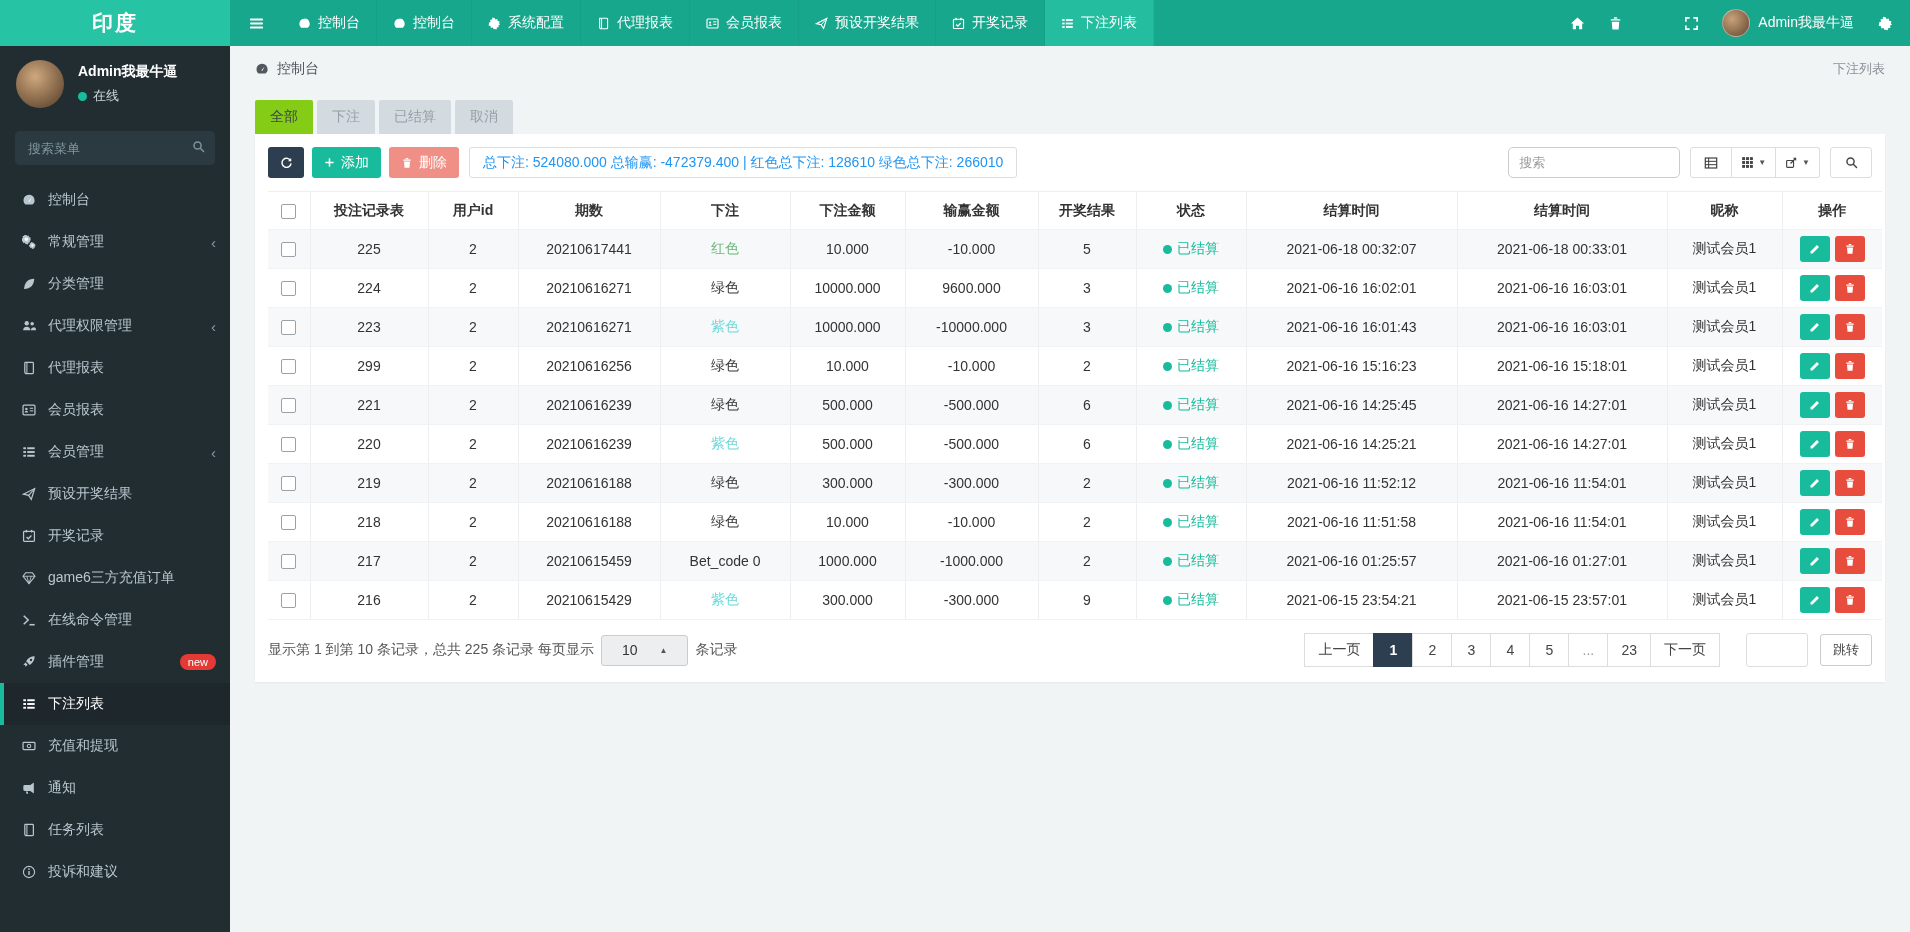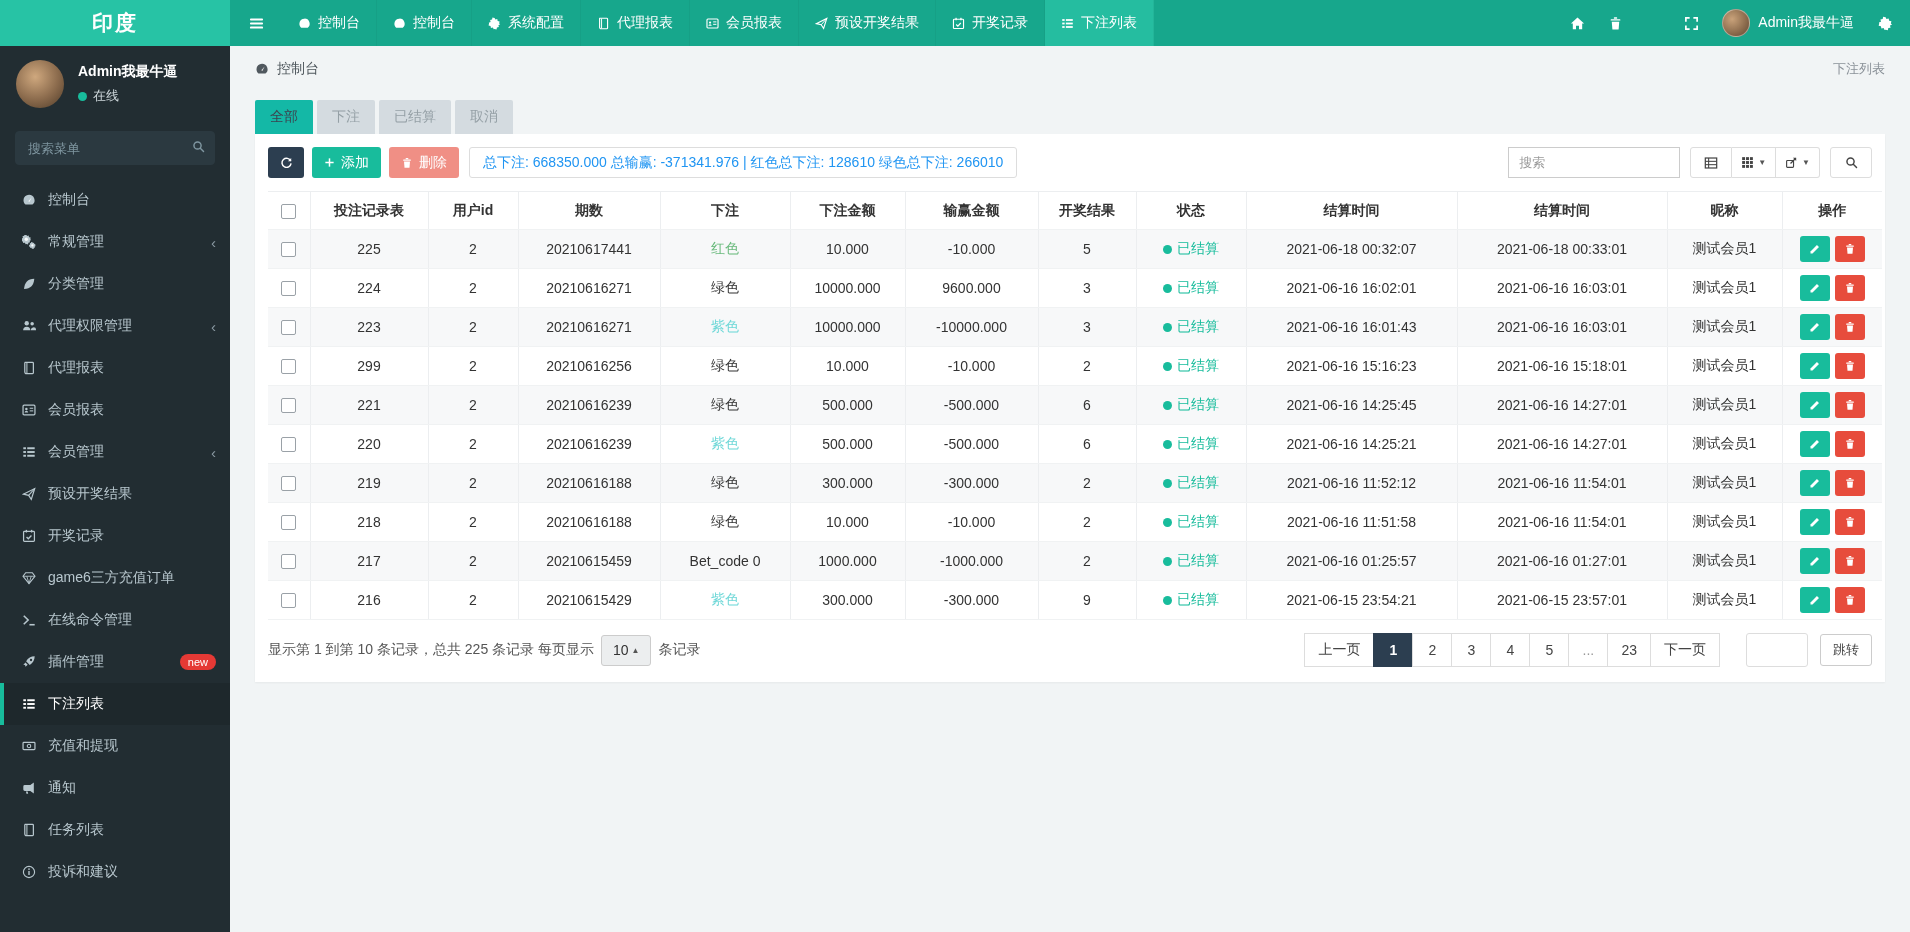--- a/index.html
+++ b/index.html
@@ -41,32 +41,32 @@
 
   
   .main { position:absolute; top:46px; left:230px; right:0; bottom:0; background:#f1f4f5; overflow:hidden; }
   .crumb-row { height:46px; display:flex; align-items:center; justify-content:space-between; padding:0 25px; }
   .crumb { display:flex; align-items:center; gap:8px; color:#50585e; font-size:14px; }
   .crumb .ic { color:#50585e; }
   .page-title { color:#8a9198; font-size:13px; }
 
   .tabs { display:flex; gap:4px; margin:8px 25px 0; }
   .tab { padding:8px 15px; font-size:14px; color:#95a0a6; background:#d4dbe0; border-radius:2px 2px 0 0; cursor:pointer; }
-  .tab.active { background:#14b8a6; color:#3c4450; }
+  .tab.active { background:#84cc16; color:#3c4450; }
 
   .card { margin:0 25px; background:#fff; box-shadow:0 1px 2px rgba(0,0,0,.05); padding:13px; }
 
   .toolbar { display:flex; align-items:center; }
   .btn { border:none; border-radius:3px; height:31px; display:inline-flex; align-items:center; gap:6px; padding:0 12px; font-size:14px; color:#fff; cursor:pointer; }
   .btn-refresh { background:#2c3e50; width:36px; justify-content:center; padding:0; }
   .btn-add { background:#18bc9c; margin-left:8px; }
   .btn-del { background:#e74c3c; opacity:.62; margin-left:8px; }
   .stats-box { margin-left:10px; border:1px solid #ddd; border-radius:3px; height:31px; display:flex; align-items:center; padding:0 13px; color:#2095f2; font-size:14px; background:#fff; }
   .toolbar-right { margin-left:auto; display:flex; align-items:center; }
-  .search-input { width:172px; height:31px; border:1px solid #ccc; border-radius:0; padding:0 10px; font-size:13px; color:#333; outline:none; }
+  .search-input { width:172px; height:31px; border:1px solid #ccc; border-radius:5px; padding:0 10px; font-size:13px; color:#333; outline:none; }
   .search-input::placeholder { color:#999; }
   .btn-group { display:flex; margin-left:10px; }
   .tool-btn { height:31px; min-width:42px; background:#fff; border:1px solid #ddd; display:flex; align-items:center; justify-content:center; gap:4px; color:#444; cursor:pointer; padding:0 9px; }
   .btn-group .tool-btn + .tool-btn { border-left:none; }
   .btn-group .tool-btn:first-child { border-radius:3px 0 0 3px; }
   .btn-group .tool-btn:last-child { border-radius:0 3px 3px 0; }
   .tool-btn.single { border-radius:3px; margin-left:10px; }
   .caret { font-size:8px; color:#555; }
 
   table { width:100%; border-collapse:collapse; margin-top:13px; table-layout:fixed; border-top:1px solid #eceef0; }
@@ -80,21 +80,21 @@
   .bet-cyan { color:#6fd8d8; }
   .bet-dark { color:#333; }
   .status { color:#18bc9c; display:inline-flex; align-items:center; gap:5px; }
   .row-btn { width:30px; height:26px; border:none; border-radius:3px; color:#fff; display:inline-flex; align-items:center; justify-content:center; cursor:pointer; }
   .row-btn.edit { background:#18bc9c; margin-right:5px; }
   .row-btn.del { background:#e74c3c; }
   .row-btn .ic { width:12px; height:12px; }
 
   .pager-row { display:flex; align-items:center; margin-top:13px; padding-bottom:2px; }
   .pager-summary { color:#555; font-size:14px; display:flex; align-items:center; gap:7px; }
-  .page-size { height:31px; border:1px solid #ccc; border-radius:3px; background:#eceeef; display:inline-flex; align-items:center; gap:3px; padding:0 11px; color:#333; cursor:pointer; }
+  .page-size { height:31px; border:1px solid #ccc; border-radius:3px; background:#eceeef; display:inline-flex; align-items:center; gap:22px; padding:0 20px; color:#333; cursor:pointer; }
   .pager-right { margin-left:auto; display:flex; align-items:center; }
   .pages { display:flex; }
   .page-btn { min-width:40px; height:34px; padding:0 13px; display:flex; align-items:center; justify-content:center; border:1px solid #ddd; background:#fff; color:#444; font-size:14px; cursor:pointer; margin-left:-1px; }
   .page-btn:first-child { margin-left:0; }
   .page-btn.active { background:#2c3e50; border-color:#2c3e50; color:#fff; font-weight:bold; }
   .page-btn.ellipsis { color:#999; cursor:default; }
   .jump-input { width:62px; height:34px; border:1px solid #ddd; border-radius:3px; margin-left:26px; outline:none; padding:0 8px; }
   .jump-btn { height:32px; border:1px solid #ccc; background:#fff; border-radius:3px; padding:0 12px; margin-left:12px; font-size:13px; color:#444; cursor:pointer; }
 </style>
 </head>
@@ -523,21 +523,21 @@
             <use href="#i-plus"></use>
           </svg>
         <span>添加</span>
       </button>
       <button class="btn btn-del">
         <svg class="ic" style="width:12px;height:12px">
             <use href="#i-trash"></use>
           </svg>
         <span>删除</span>
       </button>
-      <div class="stats-box">总下注: 668350.000 总输赢: -371341.976 | 红色总下注: 128610 绿色总下注: 266010</div>
+      <div class="stats-box">总下注: 524080.000 总输赢: -472379.400 | 红色总下注: 128610 绿色总下注: 266010</div>
       <div class="toolbar-right">
         <input class="search-input" type="text" placeholder="搜索" style="">
         <div class="btn-group">
           <div class="tool-btn">
             <svg class="ic" style="width:14px;height:14px">
                 <use href="#i-thlist"></use>
               </svg>
           </div>
           <div class="tool-btn">
             <svg class="ic" style="width:13px;height:13px">

